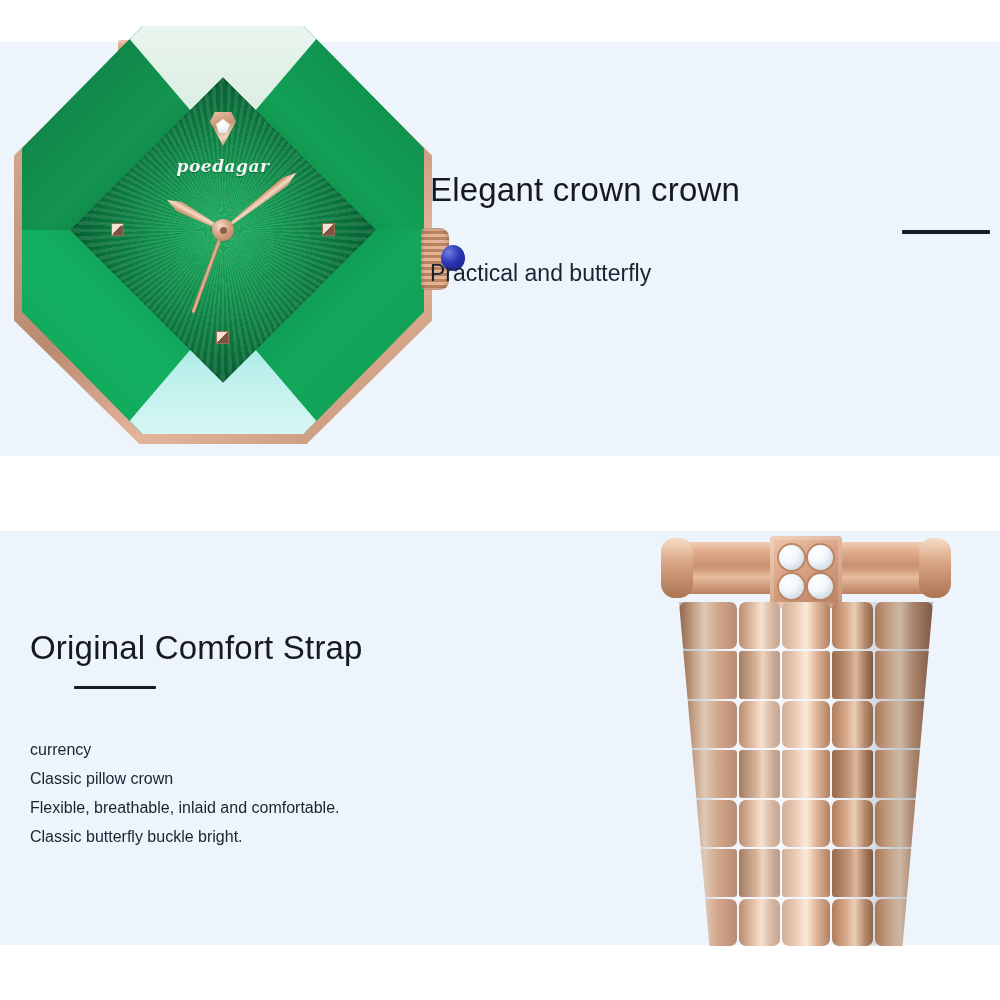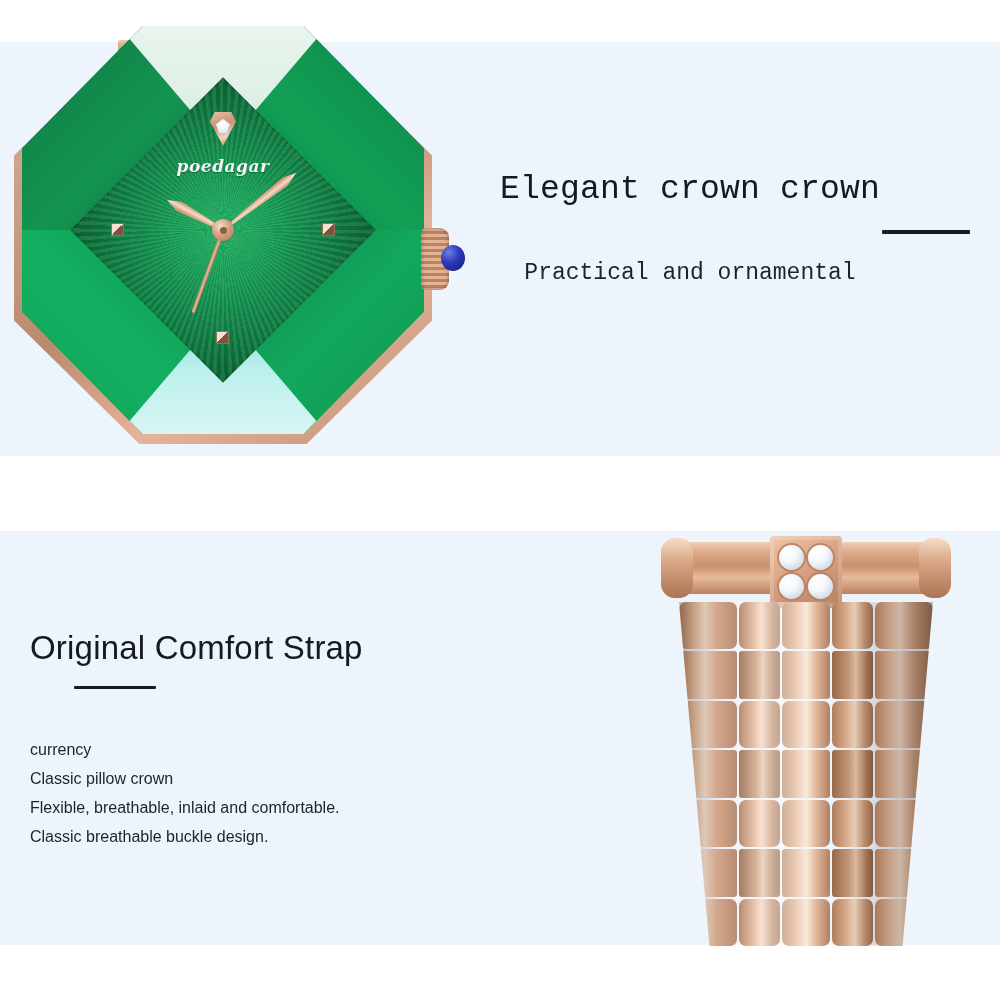--- a/index.html
+++ b/index.html
@@ -180,21 +180,21 @@
   
   .lug {
     position:absolute; width:96px; height:22px;
     background:linear-gradient(180deg,#efc6ab 0%,#cd9b7c 45%,#a9765a 100%);
     border-radius:3px;
   }
   #lug-top    { left:110px; top:22px; }
 
   
   #copy-crown {
-    position:absolute; right:30px; top:170px; width:560px; text-align:center;font-family:Liberation Mono, monospace;
+    position:absolute; right:10px; top:170px; width:560px; text-align:left;
   }
   .heading {
     font-size:33px; font-weight:400; color:#141922;
     letter-spacing:.2px; line-height:1.2;
   }
   .rule {
     height:4px; background:#161b24; border-radius:1px;
   }
   #rule-crown { width:88px; margin:20px 0 0 auto; }
   .body-line {
@@ -329,35 +329,35 @@
 
     <div id="watch-crown">
       <div class="crown-body"></div>
       <div class="crown-gem"></div>
     </div>
 
     <div id="copy-crown">
       <div class="heading">Elegant crown crown</div>
       <div class="rule" id="rule-crown"></div>
       <div class="body-lines">
-        <div class="body-line">Practical and ornamental</div>
+        <div class="body-line">Practical and butterfly</div>
       </div>
     </div>
   </div>
 
   <div id="section-strap">
 
     <div id="copy-strap">
       <div class="heading" id="heading-strap">Original Comfort Strap</div>
       <div class="rule" id="rule-strap"></div>
       <div class="body-lines">
         <div class="body-line">currency</div>
         <div class="body-line">Classic pillow crown</div>
         <div class="body-line">Flexible, breathable, inlaid and comfortable.</div>
-        <div class="body-line">Classic breathable buckle design.</div>
+        <div class="body-line">Classic butterfly buckle bright.</div>
       </div>
     </div>
 
     <div id="strap-image">
 
       <div class="band-clasp">
         <div class="clasp-bar"></div>
         <div class="clasp-end left"></div>
         <div class="clasp-end right"></div>
         <div class="ornament">

